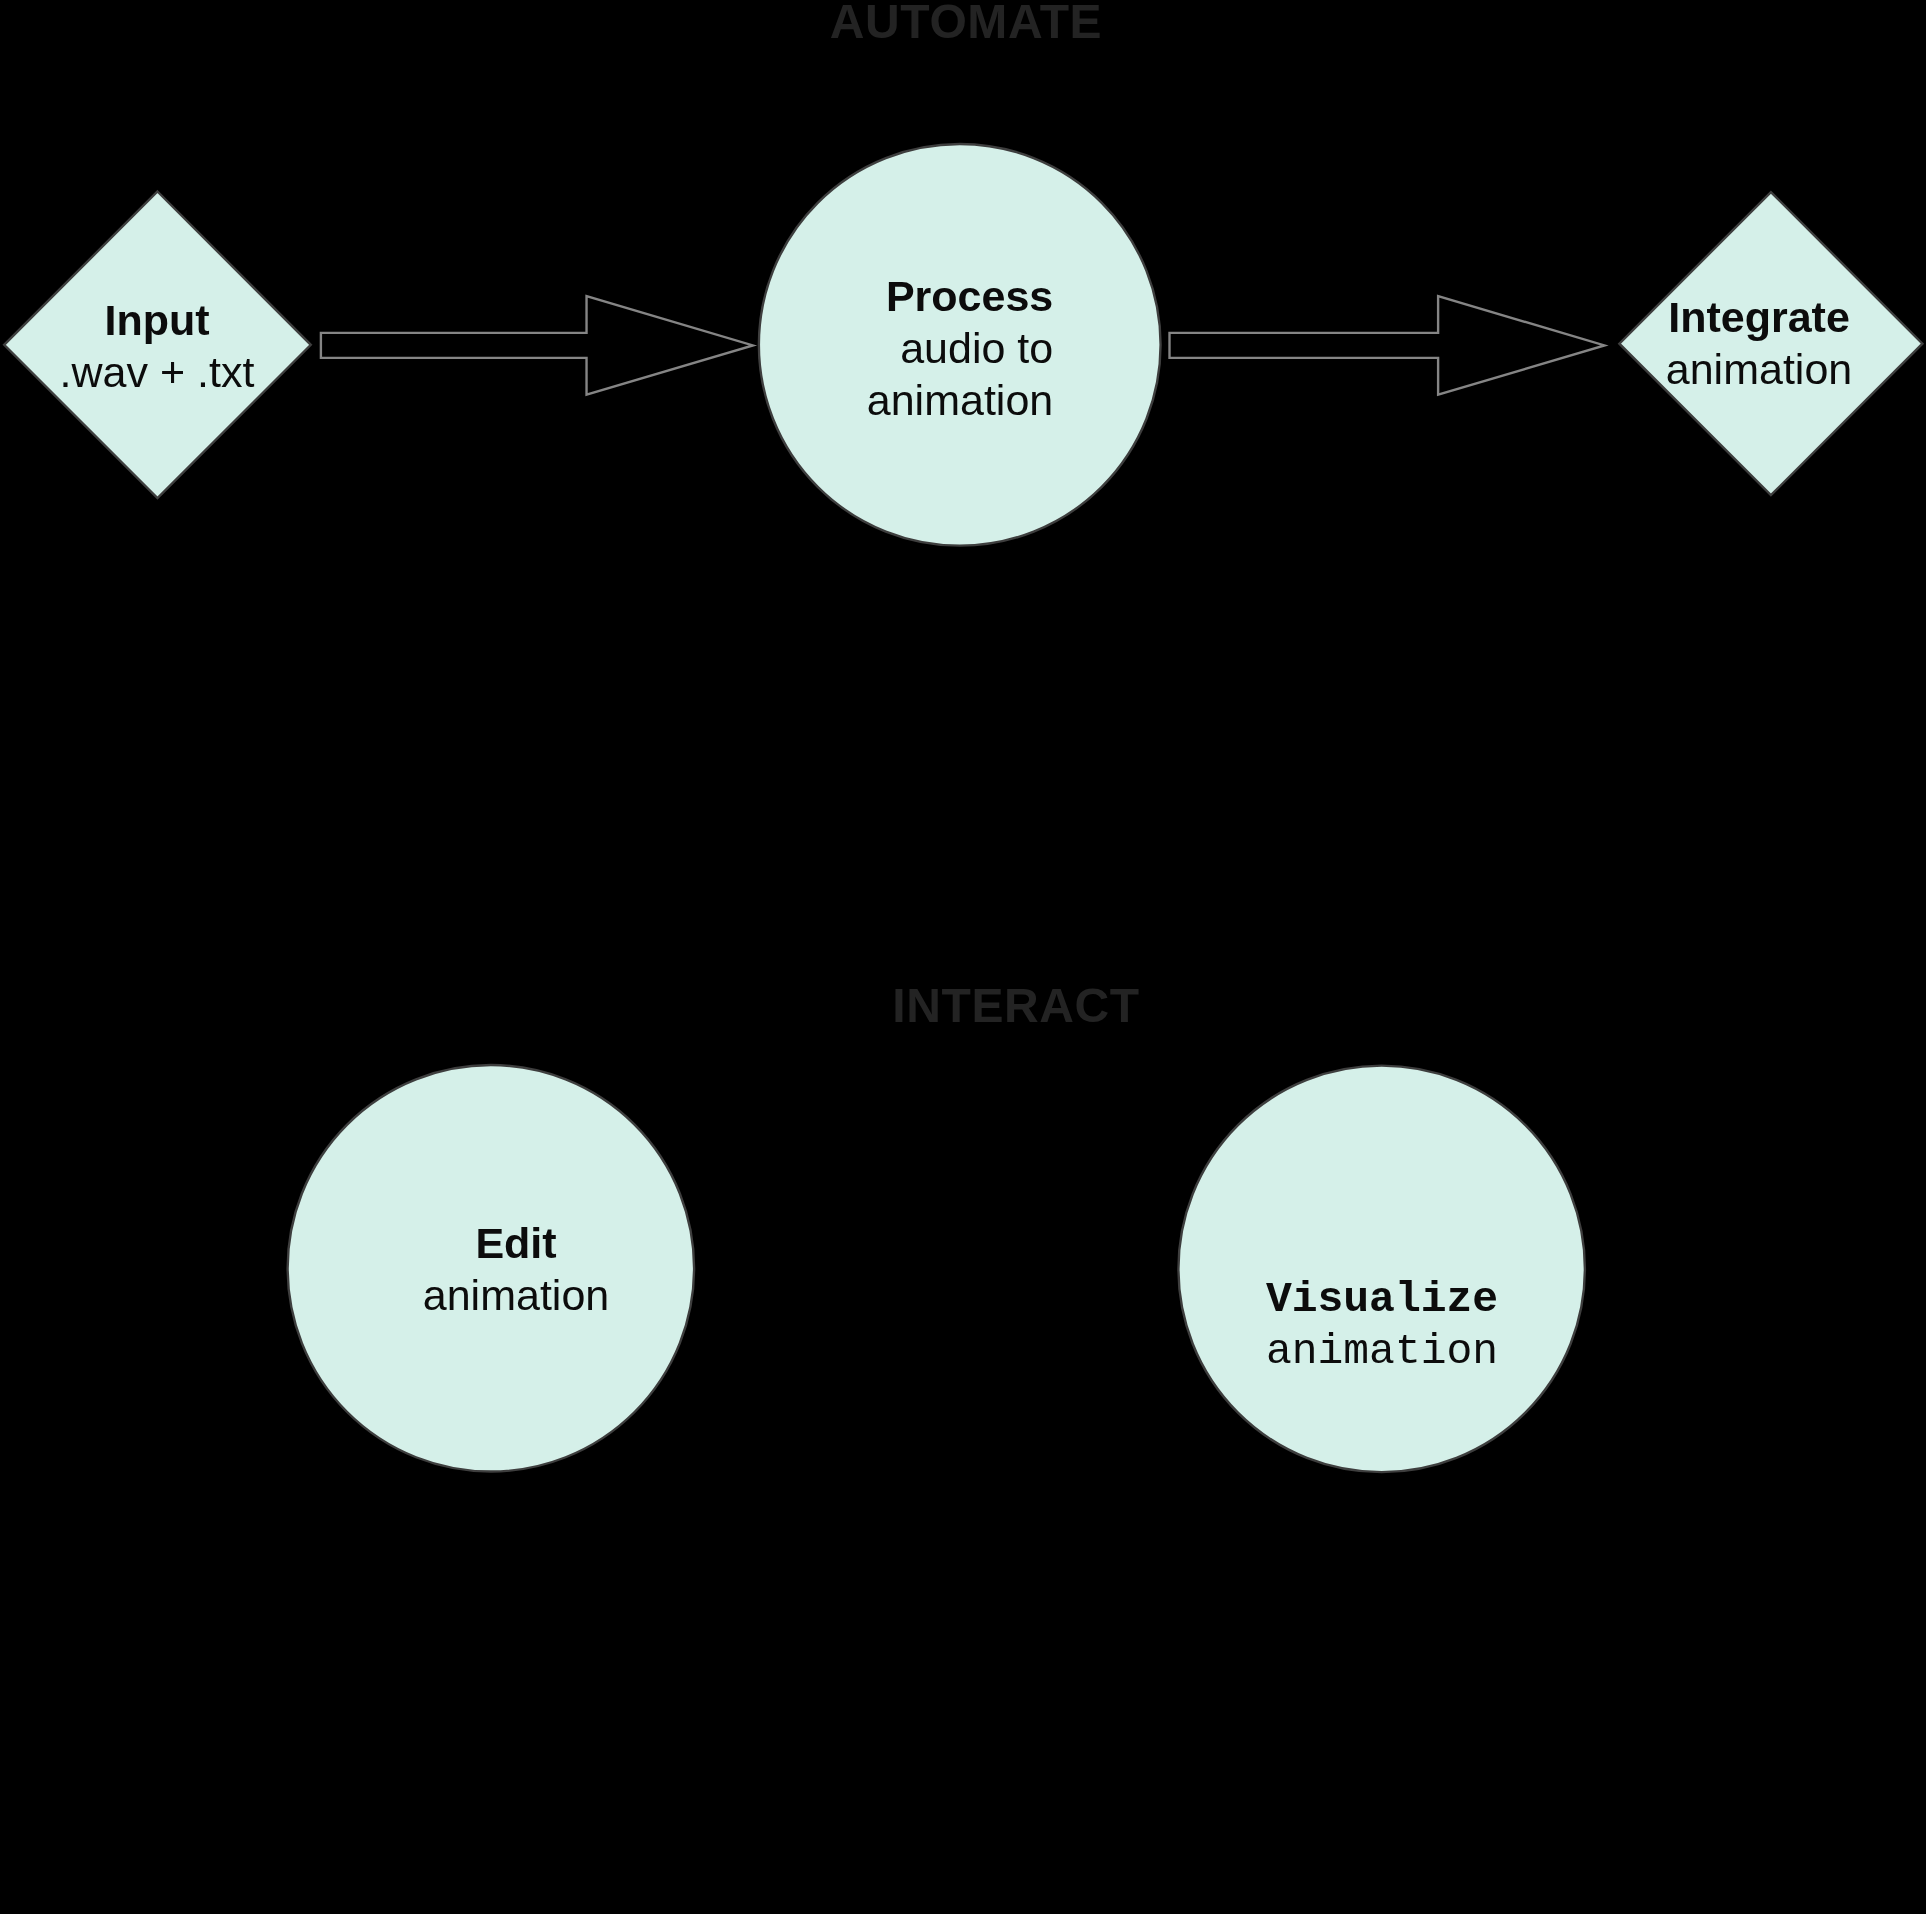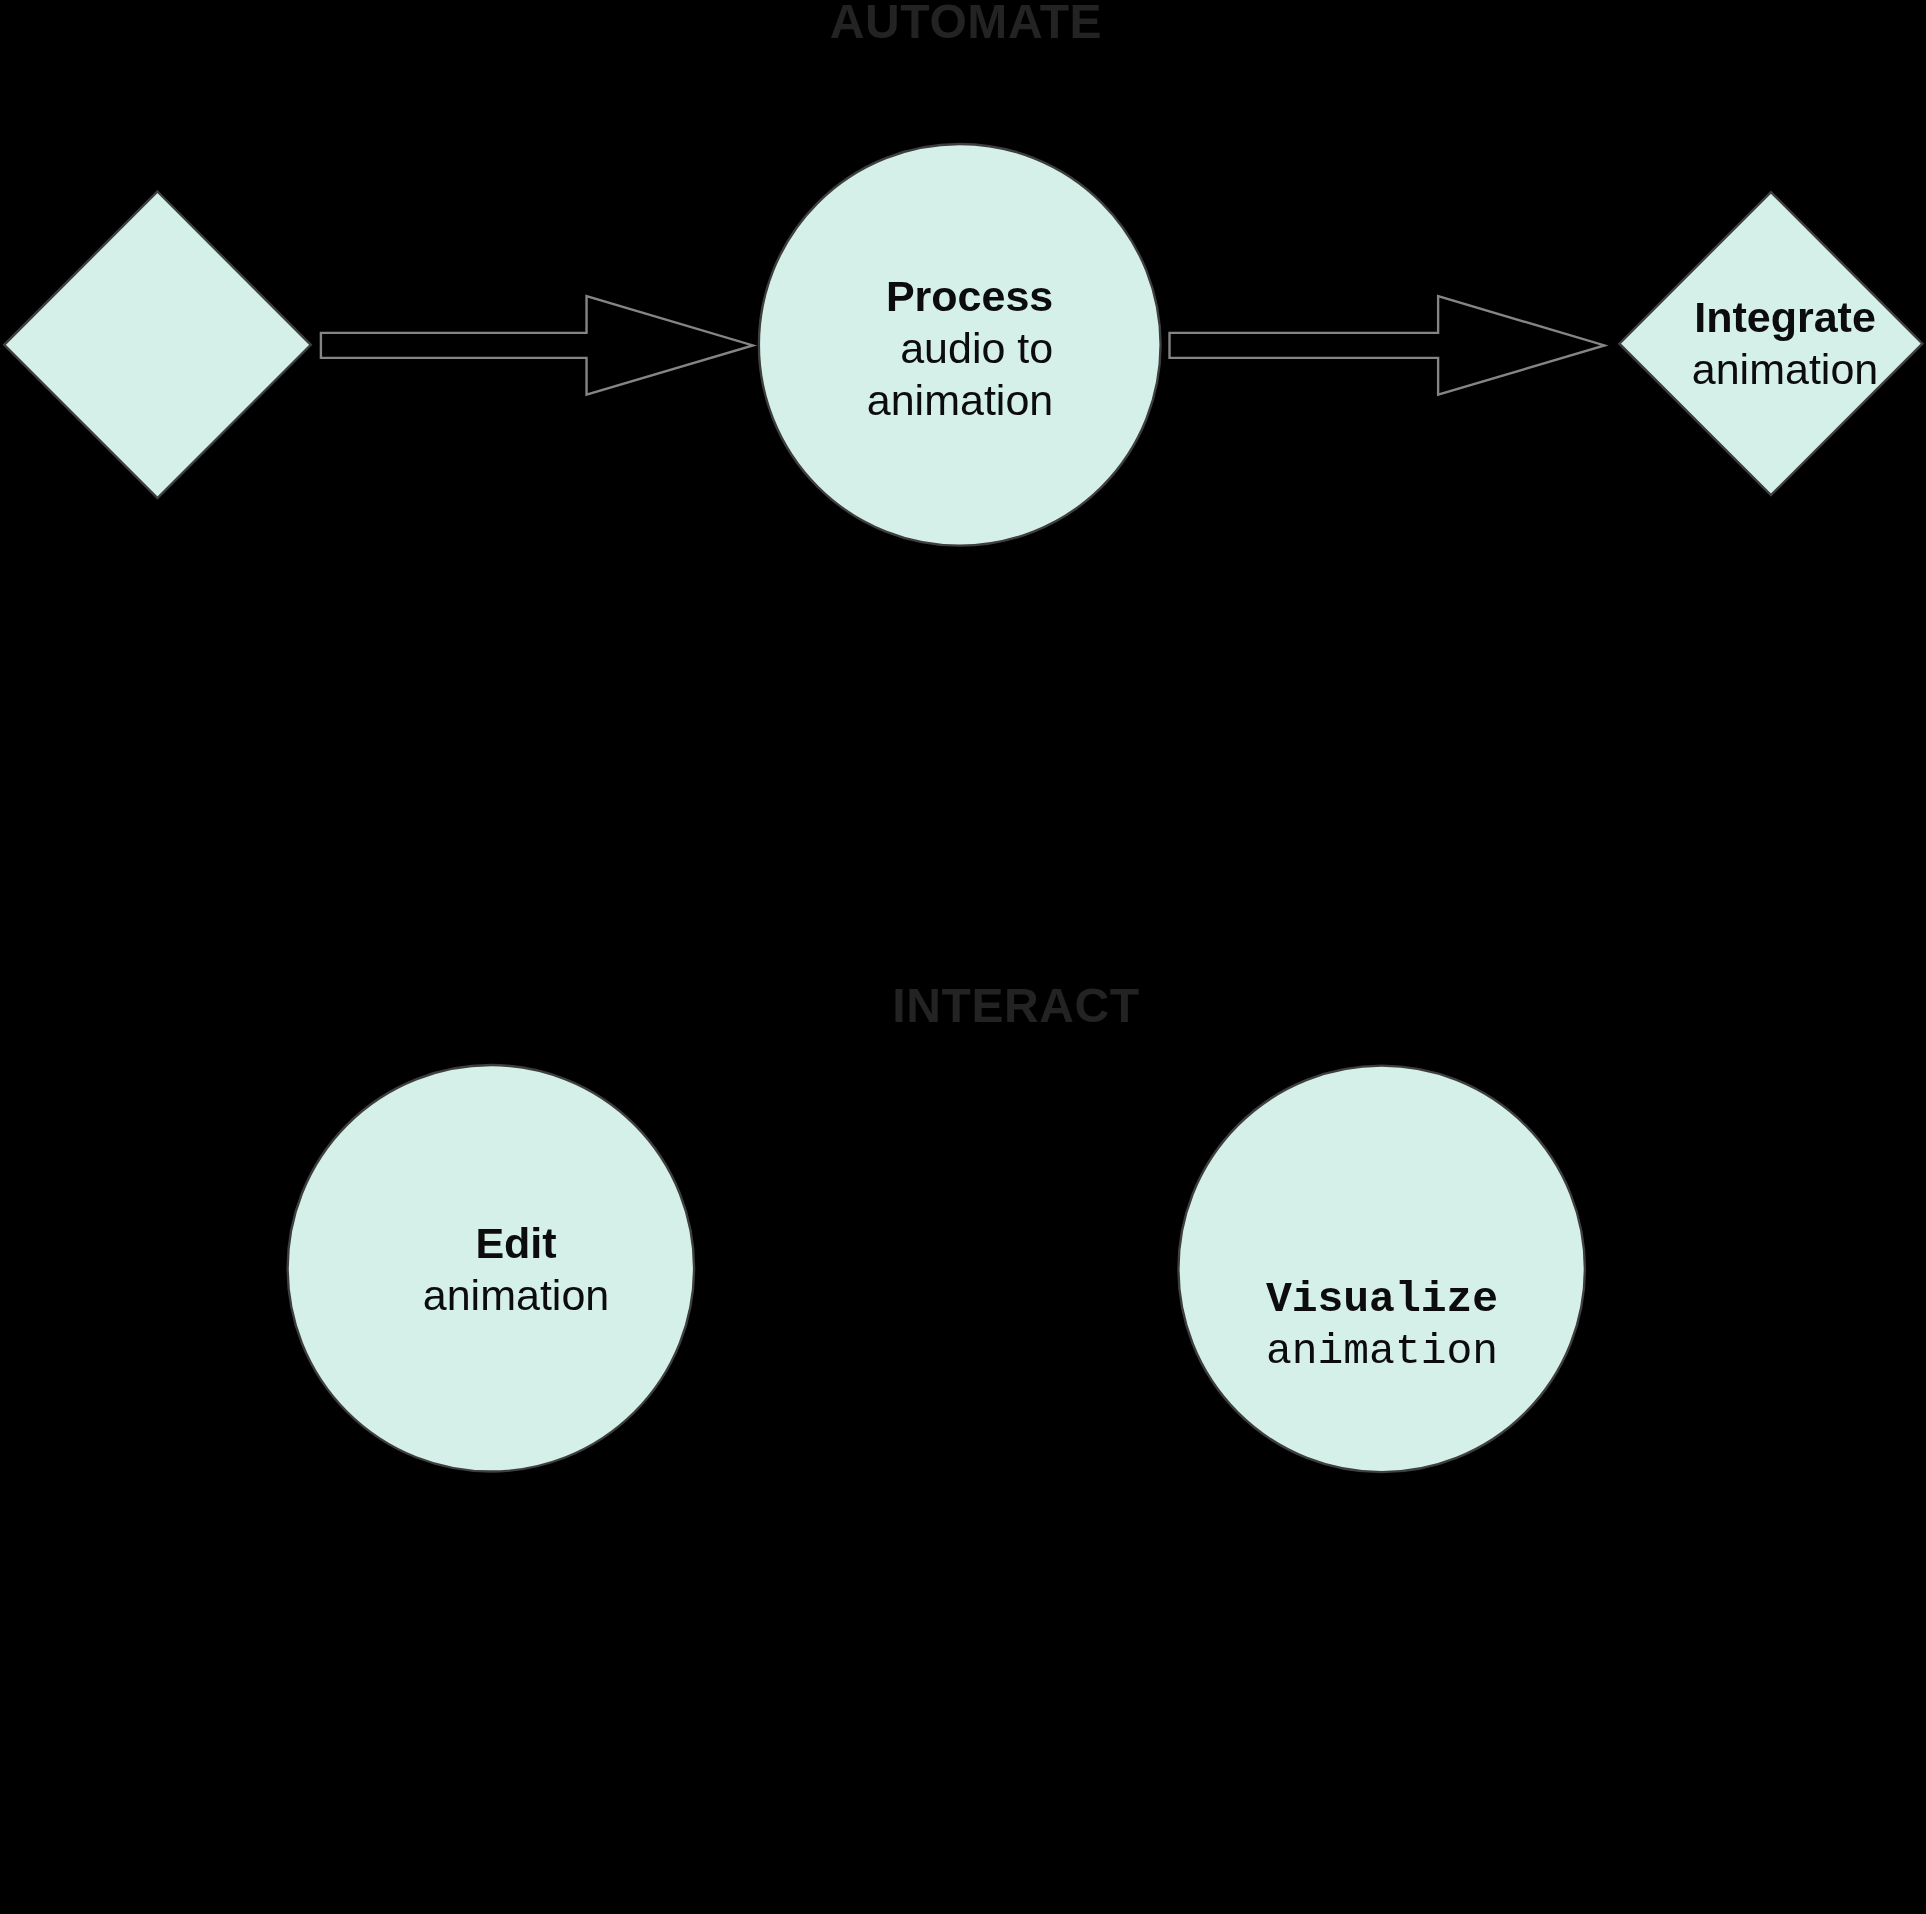--- a/index.html
+++ b/index.html
@@ -81,28 +81,32 @@
     <polygon class="node-shape" points="2980,323 3235,578 2980,833 2725,578"></polygon>
 
     <circle class="node-shape" cx="826" cy="2134" r="342"></circle>
     <circle class="node-shape" cx="2325" cy="2135" r="342"></circle>
   </svg>
 
   <div class="section-label" style="left:966px; top:-2.4px;">AUTOMATE</div>
 
   <div class="section-label" style="left:1016px; top:982px;">INTERACT</div>
 
+  <div class="node-label" style="left:157px; top:346px;">
+    <div class="node-title">Input</div>
+    <div class="node-line">.wav + .txt</div>
+  </div>
 
   <div class="node-label" style="left:960px; top:348px;text-align:right;">
     <div class="node-title">Process</div>
     <div class="node-line">audio to</div>
     <div class="node-line">animation</div>
   </div>
 
-  <div class="node-label" style="left:1759px; top:343px;margin-left:26px;">
+  <div class="node-label" style="left:1759px; top:343px;">
     <div class="node-title">Integrate</div>
     <div class="node-line">animation</div>
   </div>
 
   <div class="node-label" style="left:516px; top:1269px;">
     <div class="node-title">Edit</div>
     <div class="node-line">animation</div>
   </div>
 
   <div class="node-label" style="left:1382px; top:1326px;font-family:Liberation Mono, monospace;">

